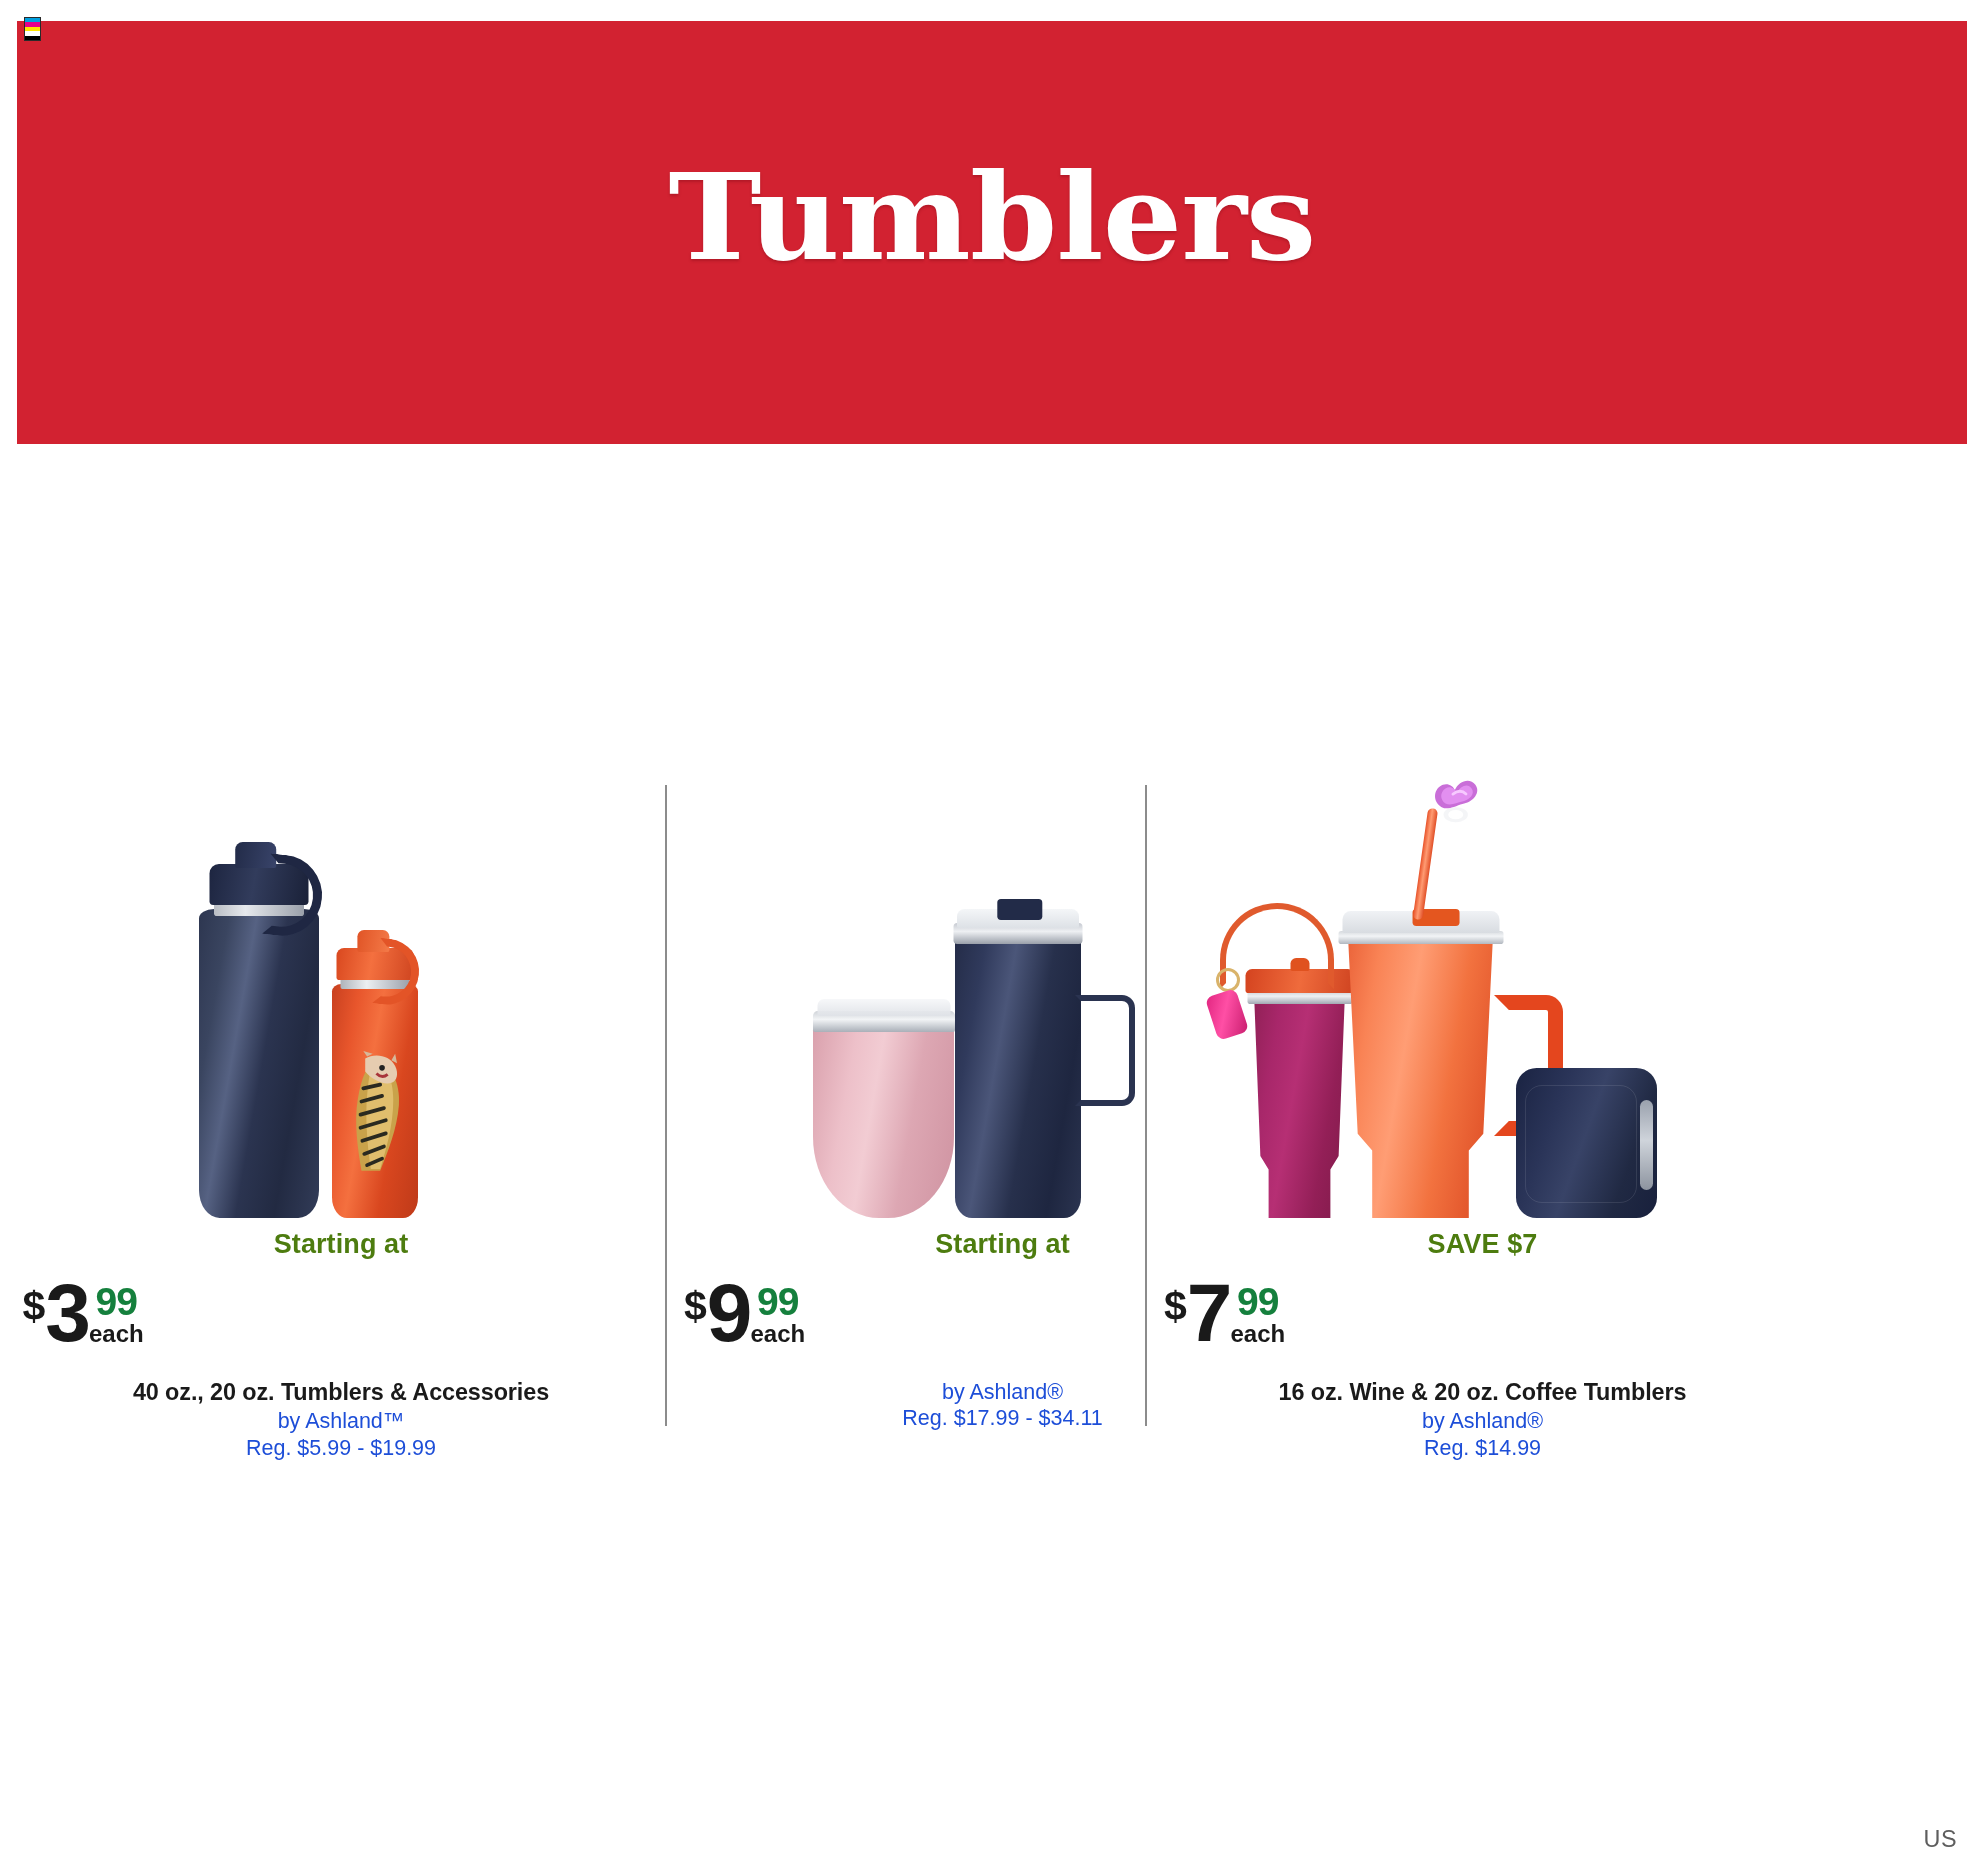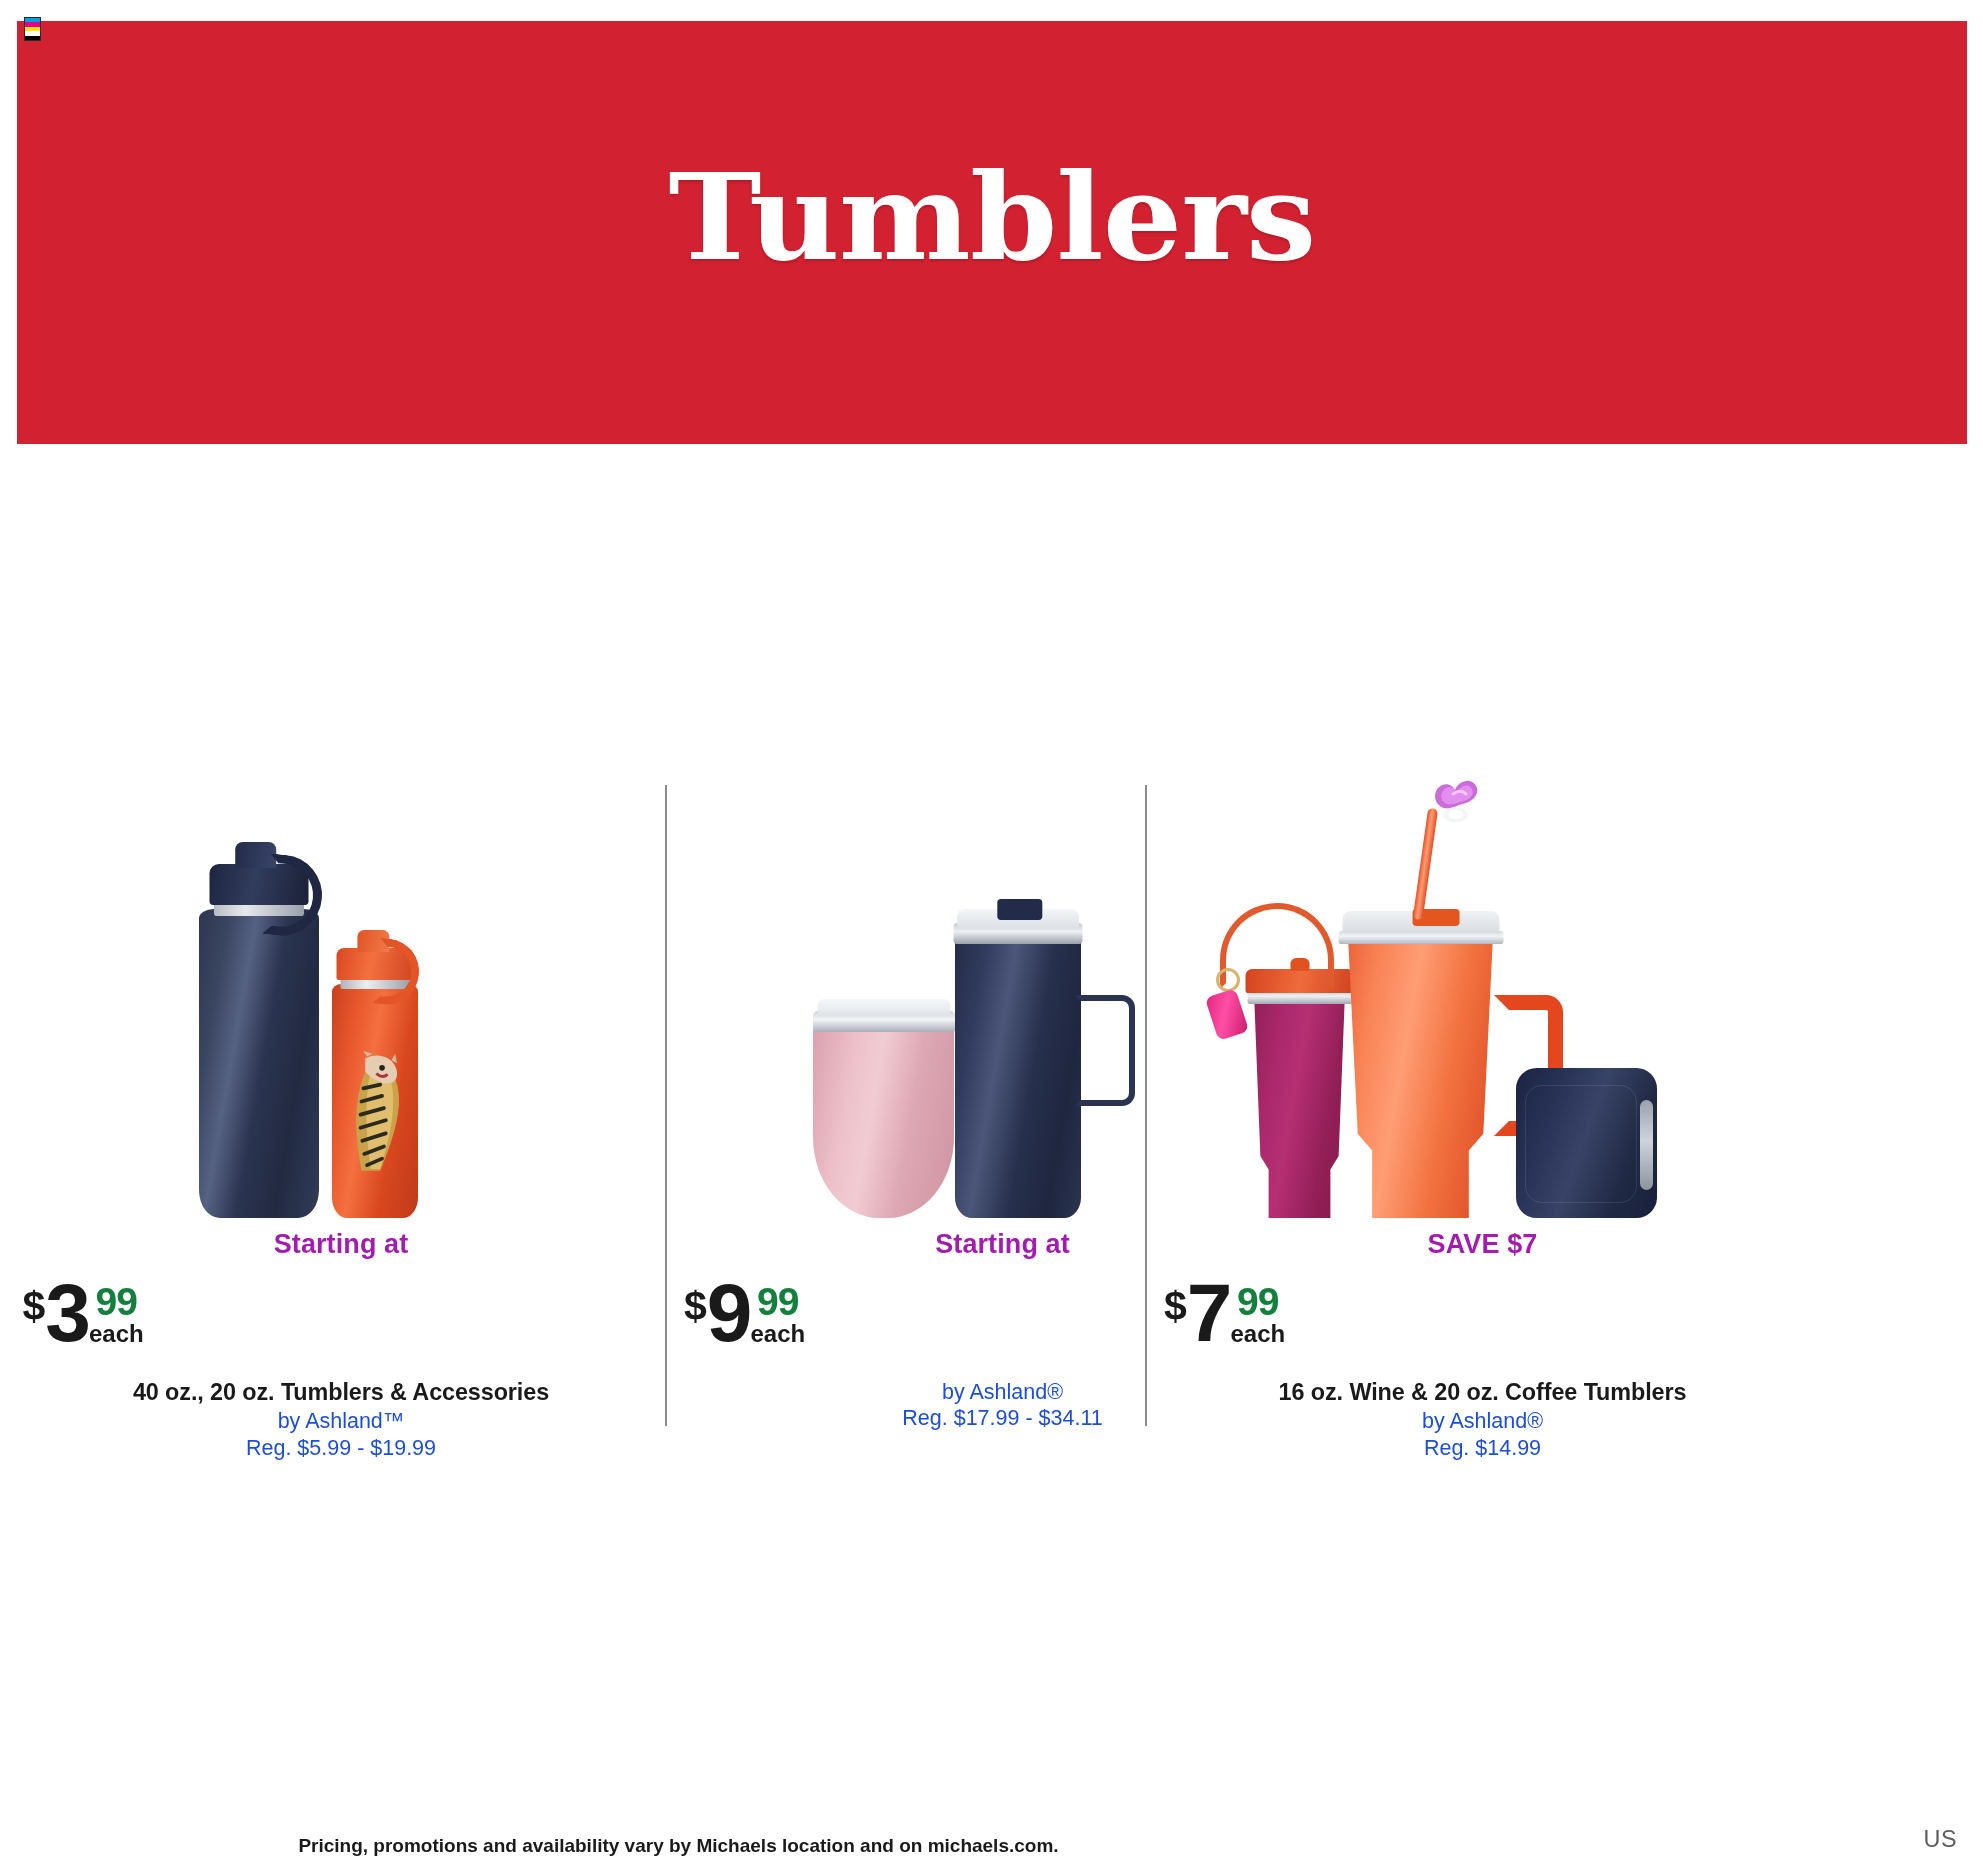--- a/index.html
+++ b/index.html
@@ -339,21 +339,21 @@
     position: absolute;
     left: 0;
     top: 573px;
     width: 637px;
   }
   .col-1 .copy, .col-2 .copy { left: 19px; }
 
   .promo-label {
     font-size: 27px;
     font-weight: 700;
-    color: #a21caf;
+    color: #4d7c0f;
     letter-spacing: 0.1px;
     margin-bottom: 18px;
   }
   .price-row {
     display: flex;
     align-items: flex-start;
     margin-bottom: 19.7px;
     height: 81px;
   }
   .price-dollar {
@@ -604,19 +604,18 @@
         </div>
         <div class="prod-name">16 oz. Wine &amp; 20 oz. Coffee Tumblers</div>
         <div class="prod-brand">by Ashland®</div>
         <div class="prod-reg">Reg. $14.99</div>
       </div>
     </div>
 
   </div>
 
   <div class="footer">
-    <div class="footer-body">Pricing, promotions and availability vary by Michaels location and on michaels.com.</div>
   </div>
 
   <div class="locale">US</div>
 
 </div>
 
 
 </body></html>

